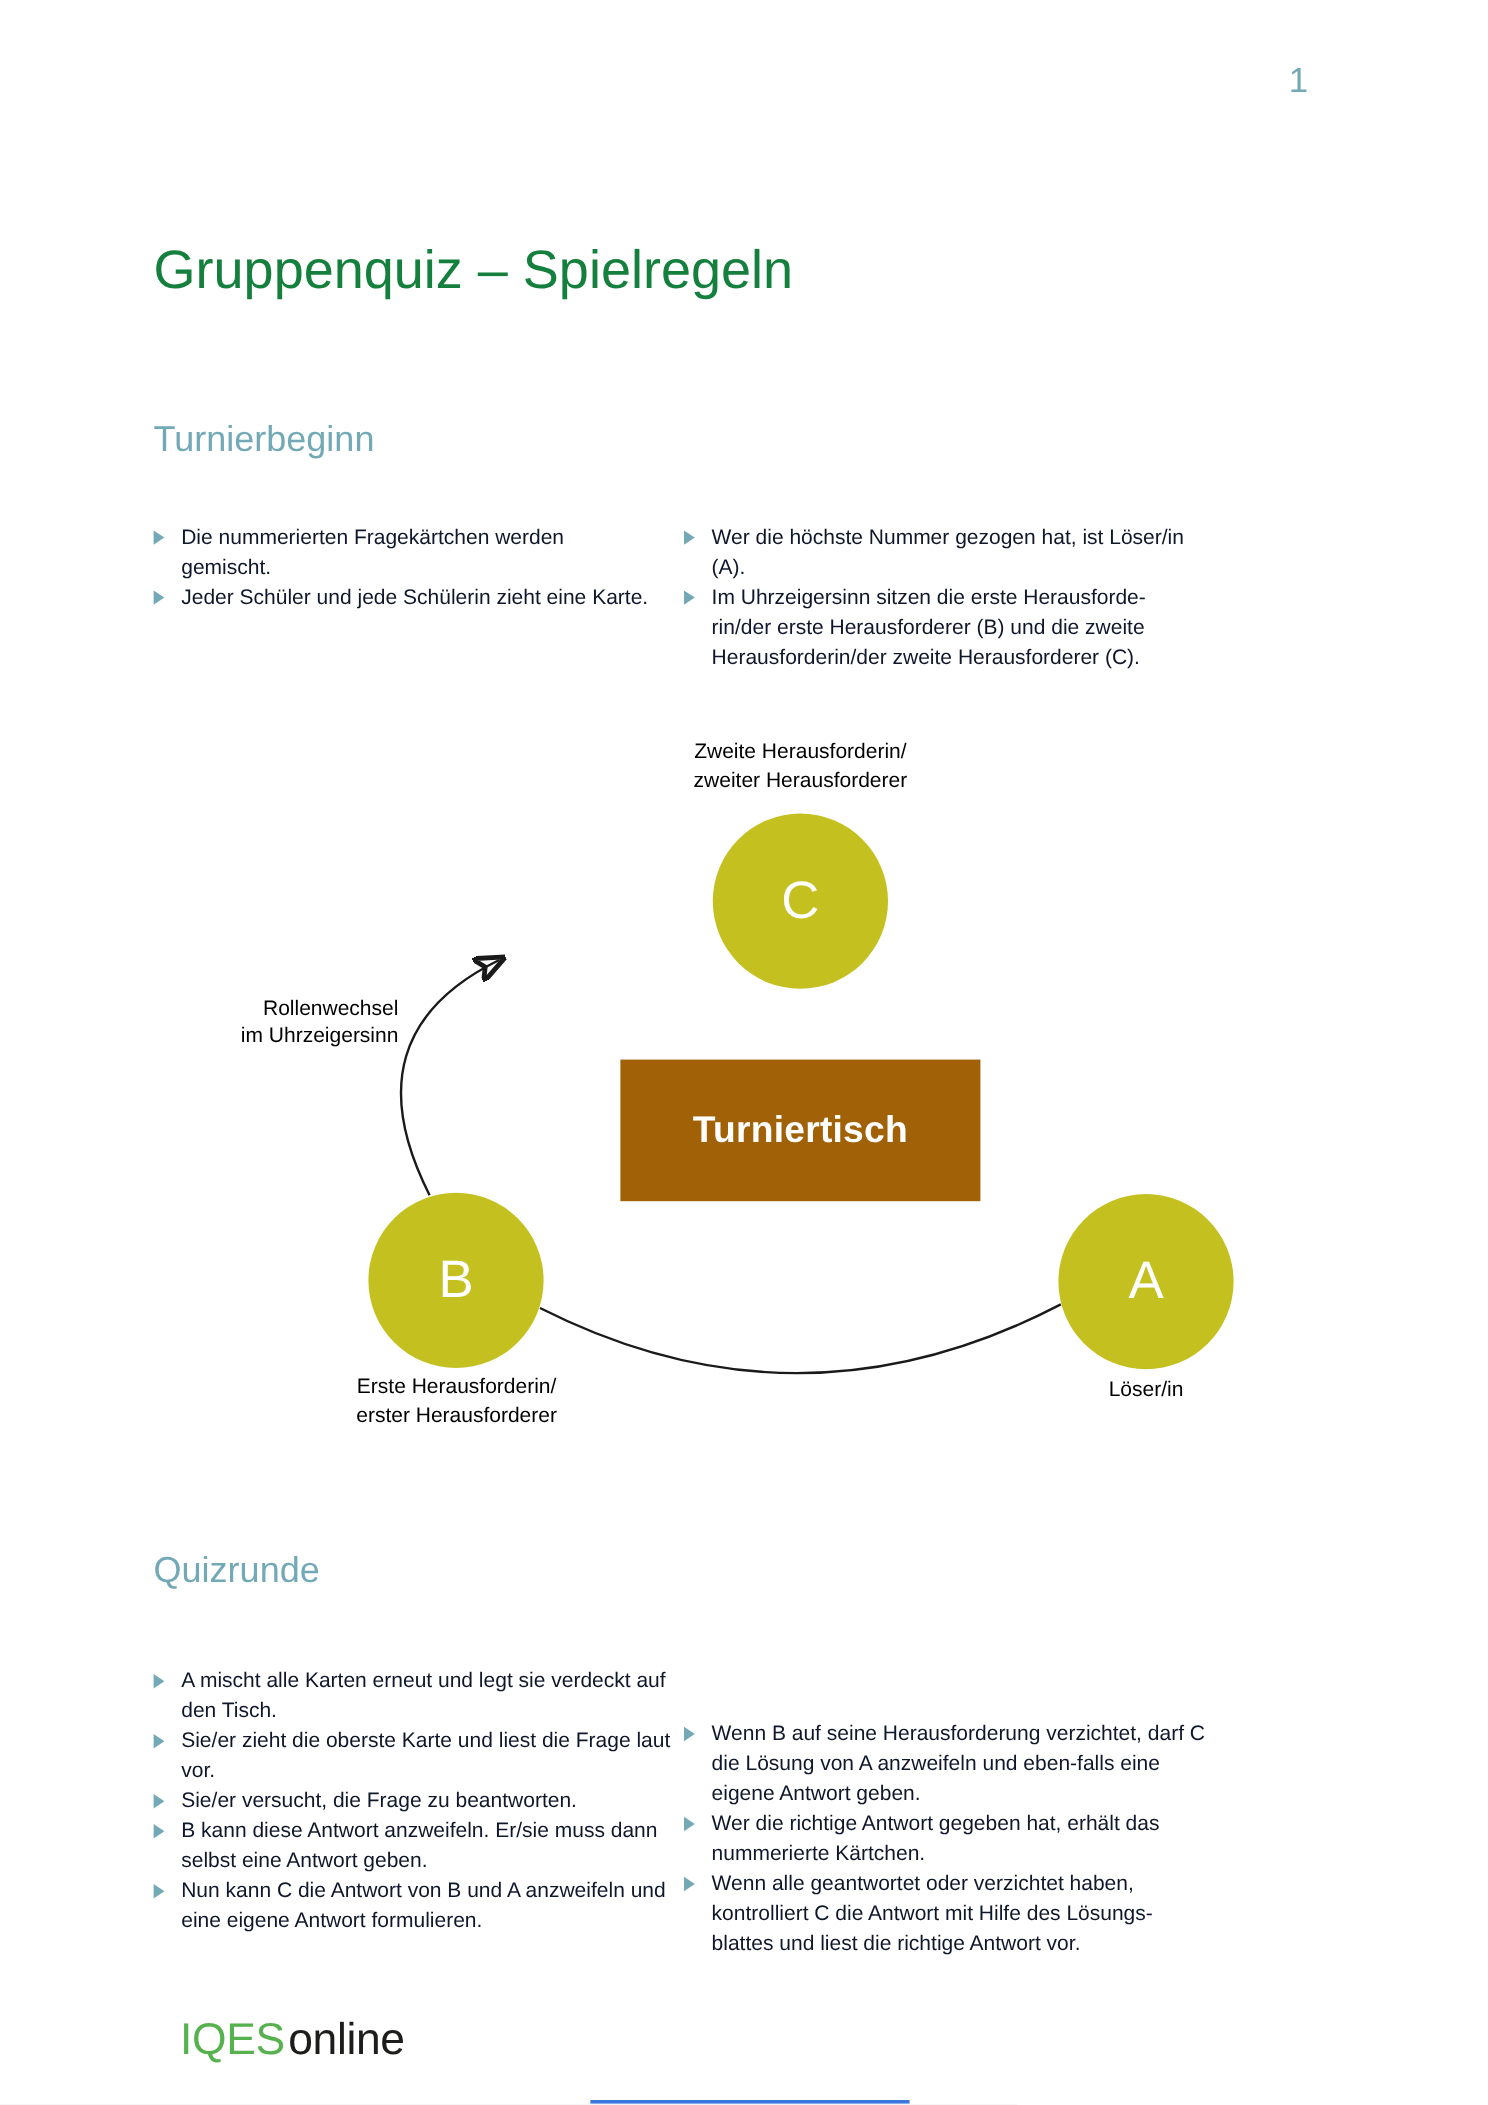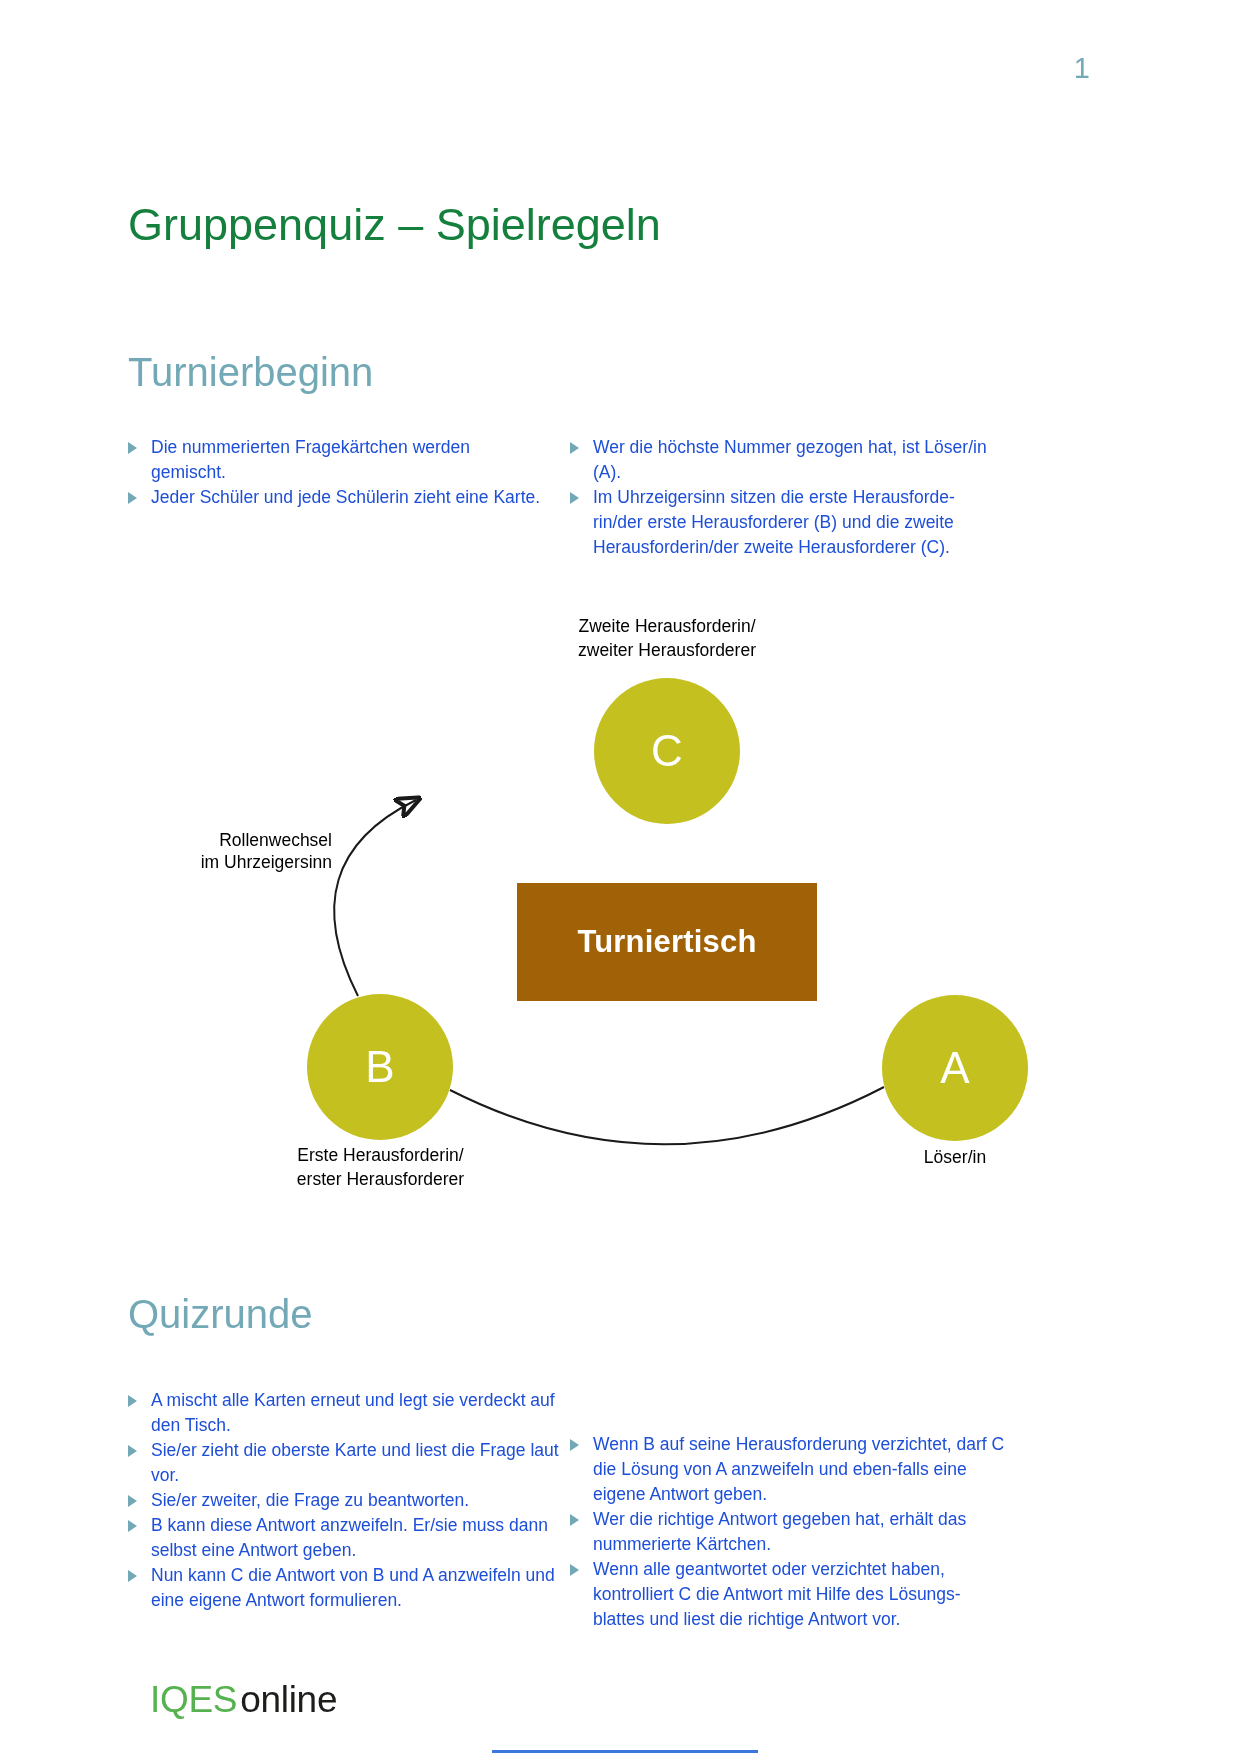--- a/index.html
+++ b/index.html
@@ -15,31 +15,31 @@
     position:absolute;top:54px;left:1030px;width:60px;
     text-align:right;
     font-size:29px;font-weight:300;color:#73a9b7;line-height:1;
   }
   .doc-title{
     position:absolute;left:128px;top:200px;margin:0;
     font-size:45px;font-weight:300;color:#15803d;line-height:1.1;
   }
   .section-heading{
     position:absolute;left:128px;margin:0;
-    font-size:40px;font-weight:300;color:#73a9b7;line-height:1.1;
+    font-size:30px;font-weight:300;color:#73a9b7;line-height:1.1;
   }
   #heading-turnierbeginn{top:350px;}
   #heading-quizrunde{top:1292px;}
 
   ul.bullets{
     position:absolute;margin:0;padding:0;list-style:none;
   }
   ul.bullets li{
     display:flex;align-items:flex-start;
-    font-size:17.5px;line-height:25px;color:#1d4ed8;
+    font-size:17.5px;line-height:25px;color:#0f172a;
   }
   .tri{
     flex:none;width:0;height:0;margin:7px 14px 0 0;
     border-left:9px solid #73a9b7;
     border-top:6px solid transparent;
     border-bottom:6px solid transparent;
   }
   #tb-left{left:128px;top:435px;width:415px;}
   #tb-right{left:570px;top:435px;width:432px;}
   #qr-left{left:128px;top:1388px;width:437px;}
@@ -173,21 +173,21 @@
     <li>
       <span class="tri"></span>
       <span>A mischt alle Karten erneut und legt sie verdeckt auf den Tisch.</span>
     </li>
     <li>
       <span class="tri"></span>
       <span>Sie/er zieht die oberste Karte und liest die Frage laut vor.</span>
     </li>
     <li>
       <span class="tri"></span>
-      <span>Sie/er zweiter, die Frage zu beantworten.</span>
+      <span>Sie/er versucht, die Frage zu beantworten.</span>
     </li>
     <li>
       <span class="tri"></span>
       <span>B kann diese Antwort anzweifeln. Er/sie muss dann selbst eine Antwort geben.</span>
     </li>
     <li>
       <span class="tri"></span>
       <span>Nun kann C die Antwort von B und A anzweifeln und eine eigene Antwort formulieren.</span>
     </li>
   </ul>

